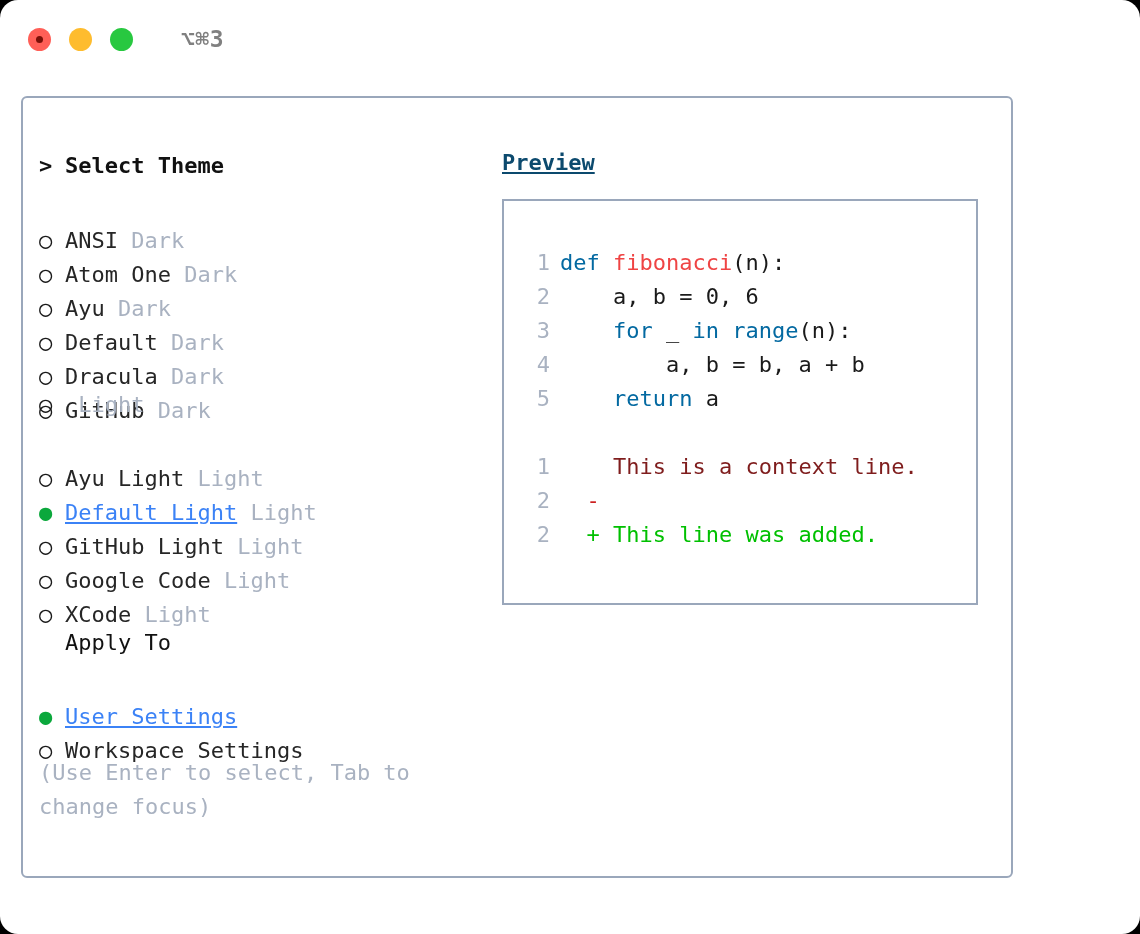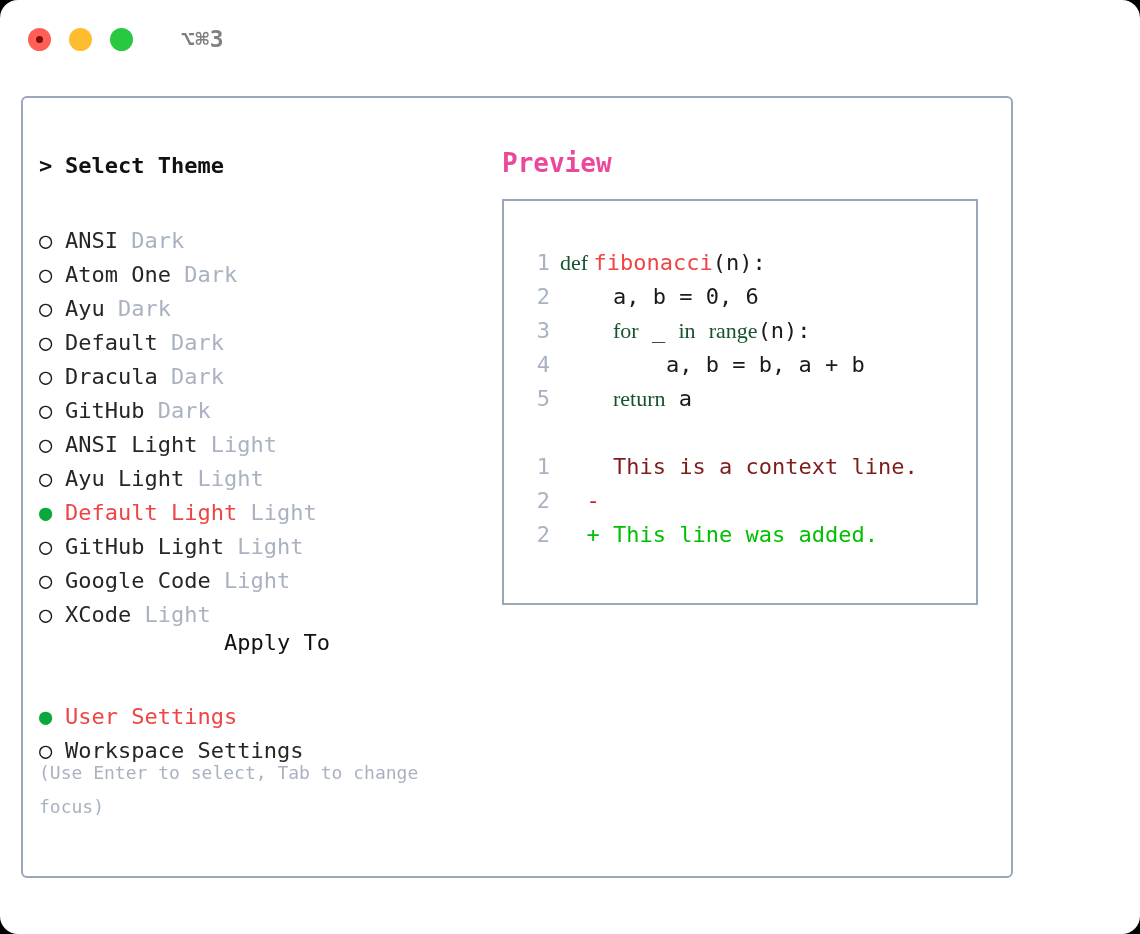--- a/index.html
+++ b/index.html
@@ -113,58 +113,58 @@
 
   .title-row {
     font-weight: bold;
     color: #111111;
     height: 36px;
     line-height: 36px;
   }
   .title-row .bullet { color: #111111; font-weight: bold; }
 
   .label-name   { color: #262626; margin-top: 40px; }
-  .label-name.sel { color: #ef4444; }
+  .label-name.sel { color: #3b82f6; text-decoration: underline; }
   .label-kind   { color: #a9b2c1; }
   .bullet.off   { color: #1a1a1a; }
   .bullet.on    { color: #0ba83c; }
 
   .spacer-row { height: 34px; }
 
   .section-head {
     font-size: 22px;
     line-height: 34px;
     color: #111111;
     padding-left: 26px;
     white-space: pre;
-    text-align: center;
   }
 
   .hint {
     margin-top: 28px;
-    font-size: 18px;
+    font-size: 22px;
     line-height: 34px;
     color: #a9b2c1;
     width: 410px;
     white-space: pre-wrap;
   }
 
   
   .right {
     position: absolute;
     left: 479px;
     top: 50px;
     width: 490px;
   }
   .preview-title {
-    font-size: 26px;
+    font-size: 22px;
     font-weight: bold;
-    color: #ec4899;
+    color: #0c4a6e;
     line-height: 30px;
     white-space: pre;
+    text-decoration: underline;
   }
   .preview-box {
     margin-top: 21px;
     width: 476px;
     height: 406px;
     border: 2px solid #9aa7bb;
     box-sizing: border-box;
     background: #ffffff;
     padding: 45px 0 0 12px;
   }
@@ -180,21 +180,21 @@
   .gutter {
     flex: 0 0 34px;
     width: 34px;
     text-align: right;
     color: #a9b2c1;
     padding-right: 10px;
     box-sizing: content-box;
   }
   .code-text { color: #1a1a1a; white-space: pre; }
 
-  .tok-kw   { color: #14532d; font-family: Liberation Serif, serif; }
+  .tok-kw   { color: #0369a1; }
   .tok-fn   { color: #ef4444; }
   .tok-plain{ color: #1a1a1a; }
 
   .blank-line { height: 34px; }
 
   .diff-ctx { color: #7f1d1d; }
   .diff-del { color: #cc2020; }
   .diff-add { color: #00c000; }
 </style>
 </head>
@@ -221,21 +221,21 @@
           <span>Select Theme</span>
         </div>
 
         <div id="theme-list">
             <div class="row"><span class="bullet off">○</span><span class="label-name">ANSI</span><span class="label-kind"> Dark</span></div>
             <div class="row"><span class="bullet off">○</span><span class="label-name">Atom One</span><span class="label-kind"> Dark</span></div>
             <div class="row"><span class="bullet off">○</span><span class="label-name">Ayu</span><span class="label-kind"> Dark</span></div>
             <div class="row"><span class="bullet off">○</span><span class="label-name">Default</span><span class="label-kind"> Dark</span></div>
             <div class="row"><span class="bullet off">○</span><span class="label-name">Dracula</span><span class="label-kind"> Dark</span></div>
             <div class="row"><span class="bullet off">○</span><span class="label-name">GitHub</span><span class="label-kind"> Dark</span></div>
-            <div class="row"><span class="bullet off">○</span><span class="label-name">ANSI Light</span><span class="label-kind"> Light</span></div>
+            <div class="row"><span class="bullet off">○</span><span class="label-kind"> Light</span></div>
             <div class="row"><span class="bullet off">○</span><span class="label-name">Ayu Light</span><span class="label-kind"> Light</span></div>
             <div class="row"><span class="bullet on">●</span><span class="label-name sel">Default Light</span><span class="label-kind"> Light</span></div>
             <div class="row"><span class="bullet off">○</span><span class="label-name">GitHub Light</span><span class="label-kind"> Light</span></div>
             <div class="row"><span class="bullet off">○</span><span class="label-name">Google Code</span><span class="label-kind"> Light</span></div>
             <div class="row"><span class="bullet off">○</span><span class="label-name">XCode</span><span class="label-kind"> Light</span></div>
           </div>
 
         <div class="spacer-row"></div>
 
         <div class="section-head">Apply To</div>

